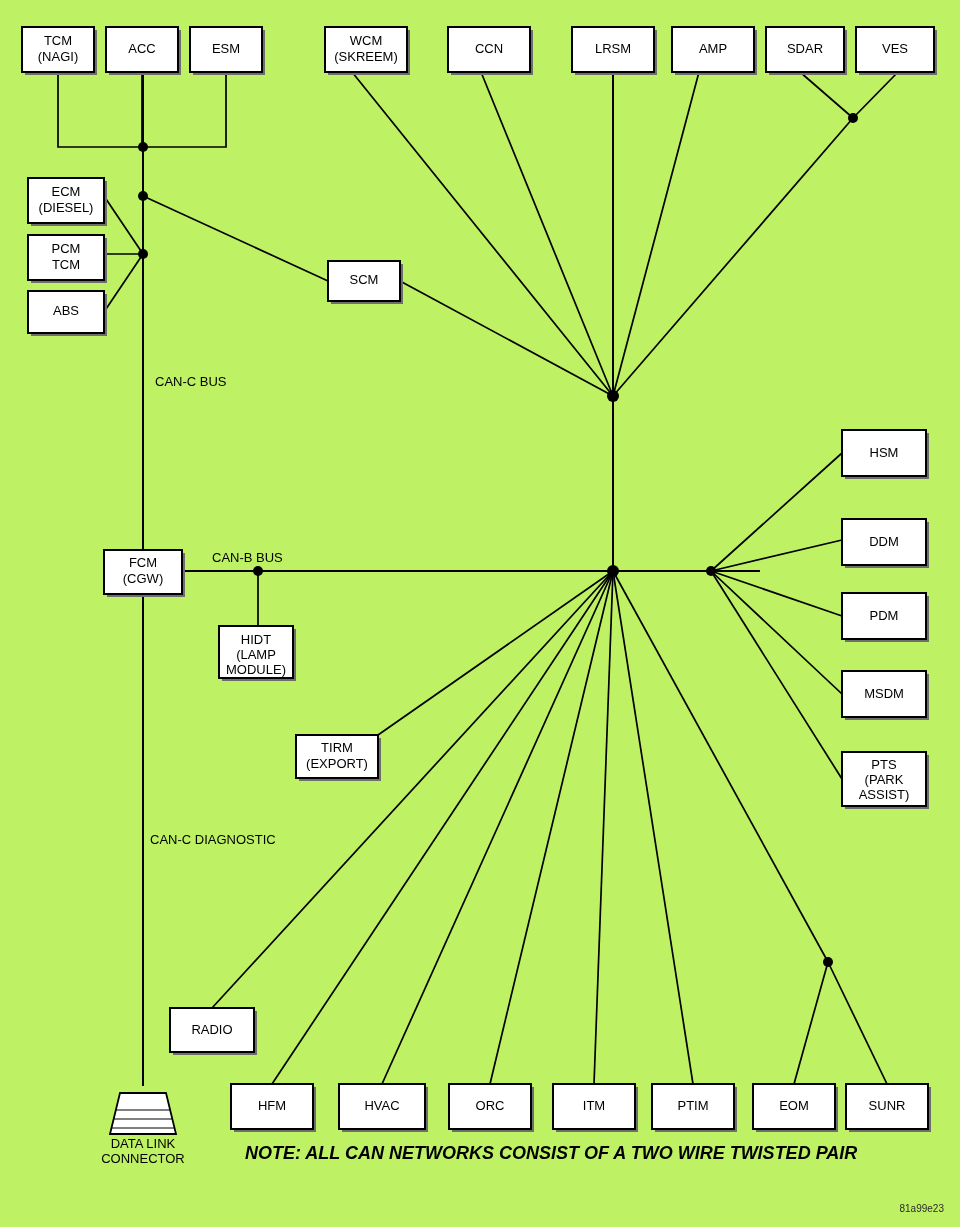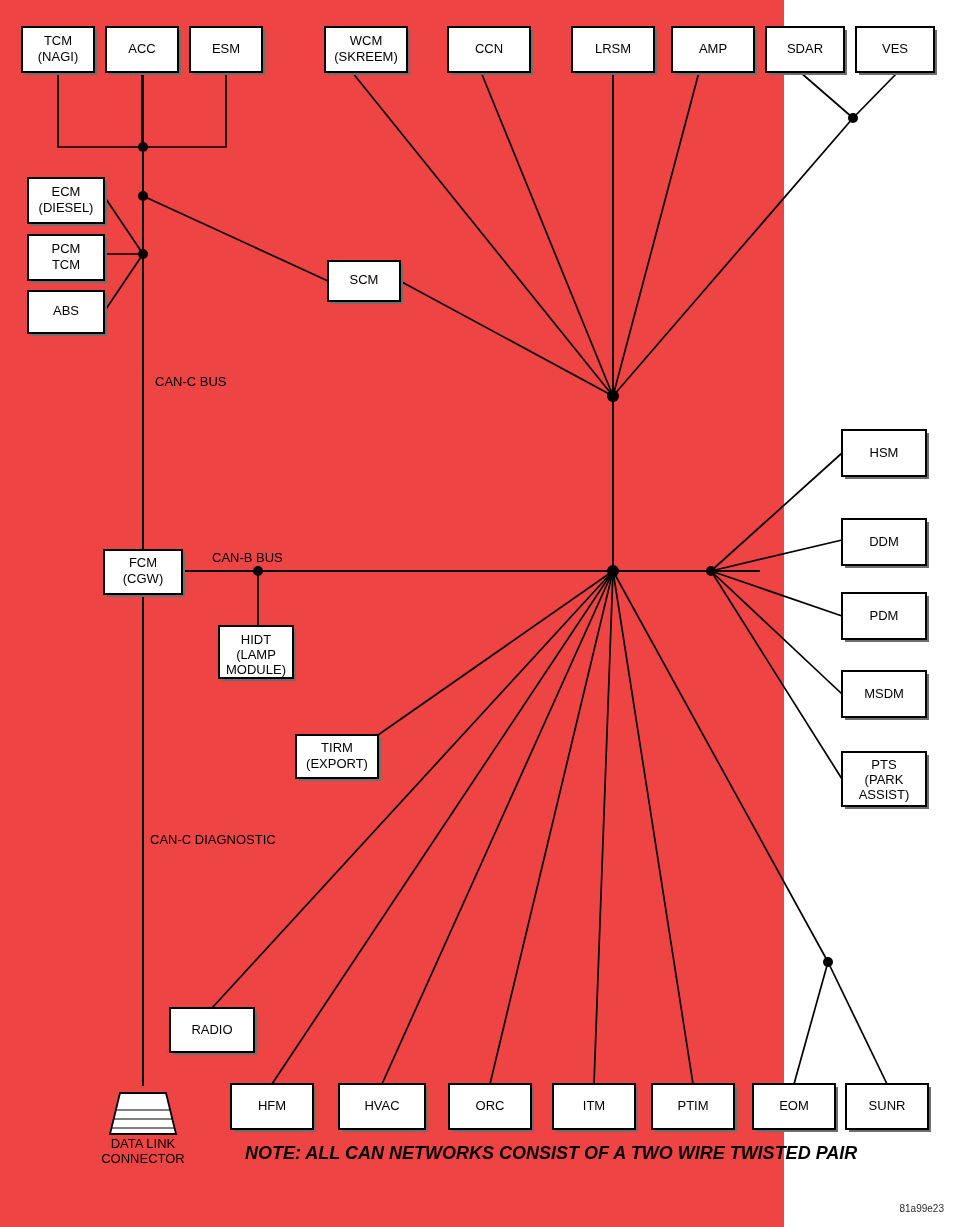--- a/index.html
+++ b/index.html
@@ -8,23 +8,23 @@
     background: #ffffff;
   }
   body {
     width: 960px;
     height: 1227px;
     font-family: "Liberation Sans", sans-serif;
     overflow: hidden;
   }
   #diagram-root {
     position: relative;
-    width: 784px;
+    width: 960px;
     height: 1227px;
-    background: #ef4444;
+    background: #bef264;
   }
   svg#can-diagram {
     display: block;
     width: 960px;
     height: 1227px;
   }
   .mod-box {
     fill: #ffffff;
     stroke: #000000;
     stroke-width: 2;

